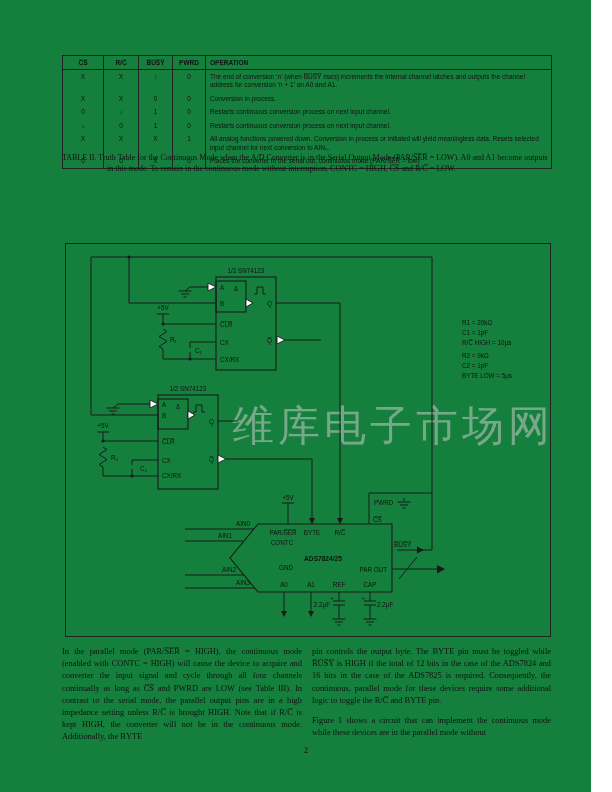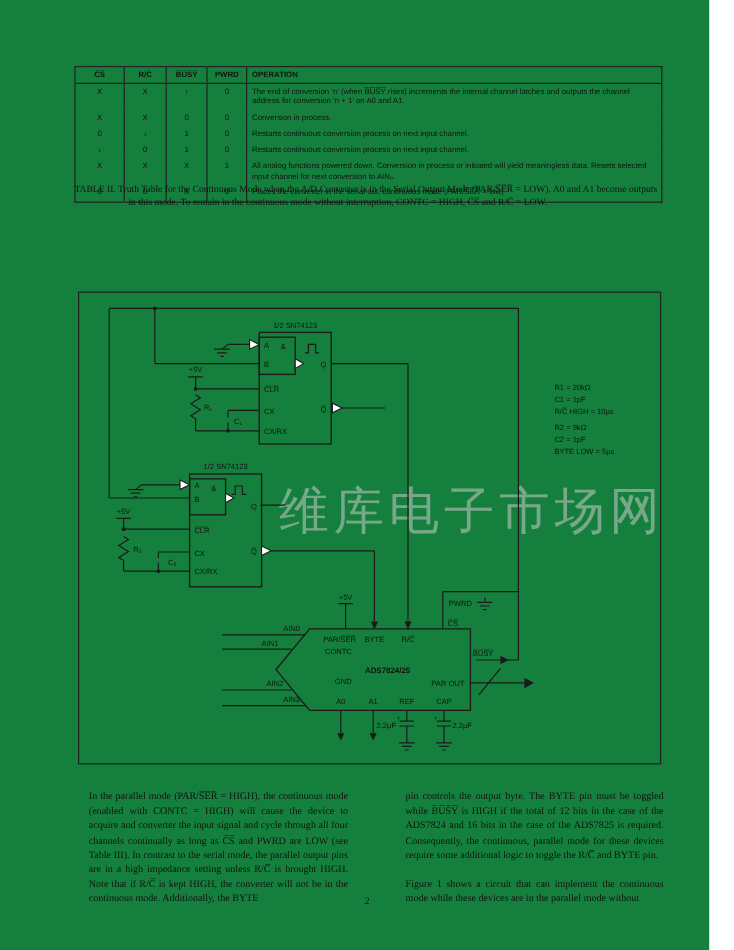--- a/index.html
+++ b/index.html
@@ -29,24 +29,24 @@
   .dot{fill:#1a1a1a;stroke:none;}
   .tri{fill:#ffffff;stroke:#1a1a1a;stroke-width:0.9;}
   .arr{fill:#1a1a1a;stroke:none;}
   .lbl{fill:#111;stroke:none;font-family:"Liberation Sans","DejaVu Sans",sans-serif;font-size:6.3px;}
   .b{font-weight:bold;font-size:6.6px;}
   .sm{font-size:5.4px;}
   .wm{fill:#c9c9c9;opacity:0.55;stroke:none;font-size:42px;letter-spacing:4px;
       font-family:"DejaVu Sans",sans-serif;}
 
   .bcol{position:absolute;top:646px;font-size:8.4px;line-height:12.2px;text-align:justify;}
-  .bcol p{margin:12px;font-family:Liberation Serif, serif;}
+  .bcol p{margin:0;font-family:Liberation Serif, serif;}
   .bcol p+p{margin-top:7.5px;}
   .col-l{left:62px;width:240px;}
-  .col-r{left:326px;width:239px;}
+  .col-r{left:312px;width:239px;}
   .pnum{position:absolute;top:746px;left:0;width:612px;text-align:center;font-size:8px;}
 </style>
 </head>
 <body>
 
 <div class="page">
 
   <table class="tbl">
     <colgroup>
       <col style="width:41px">

